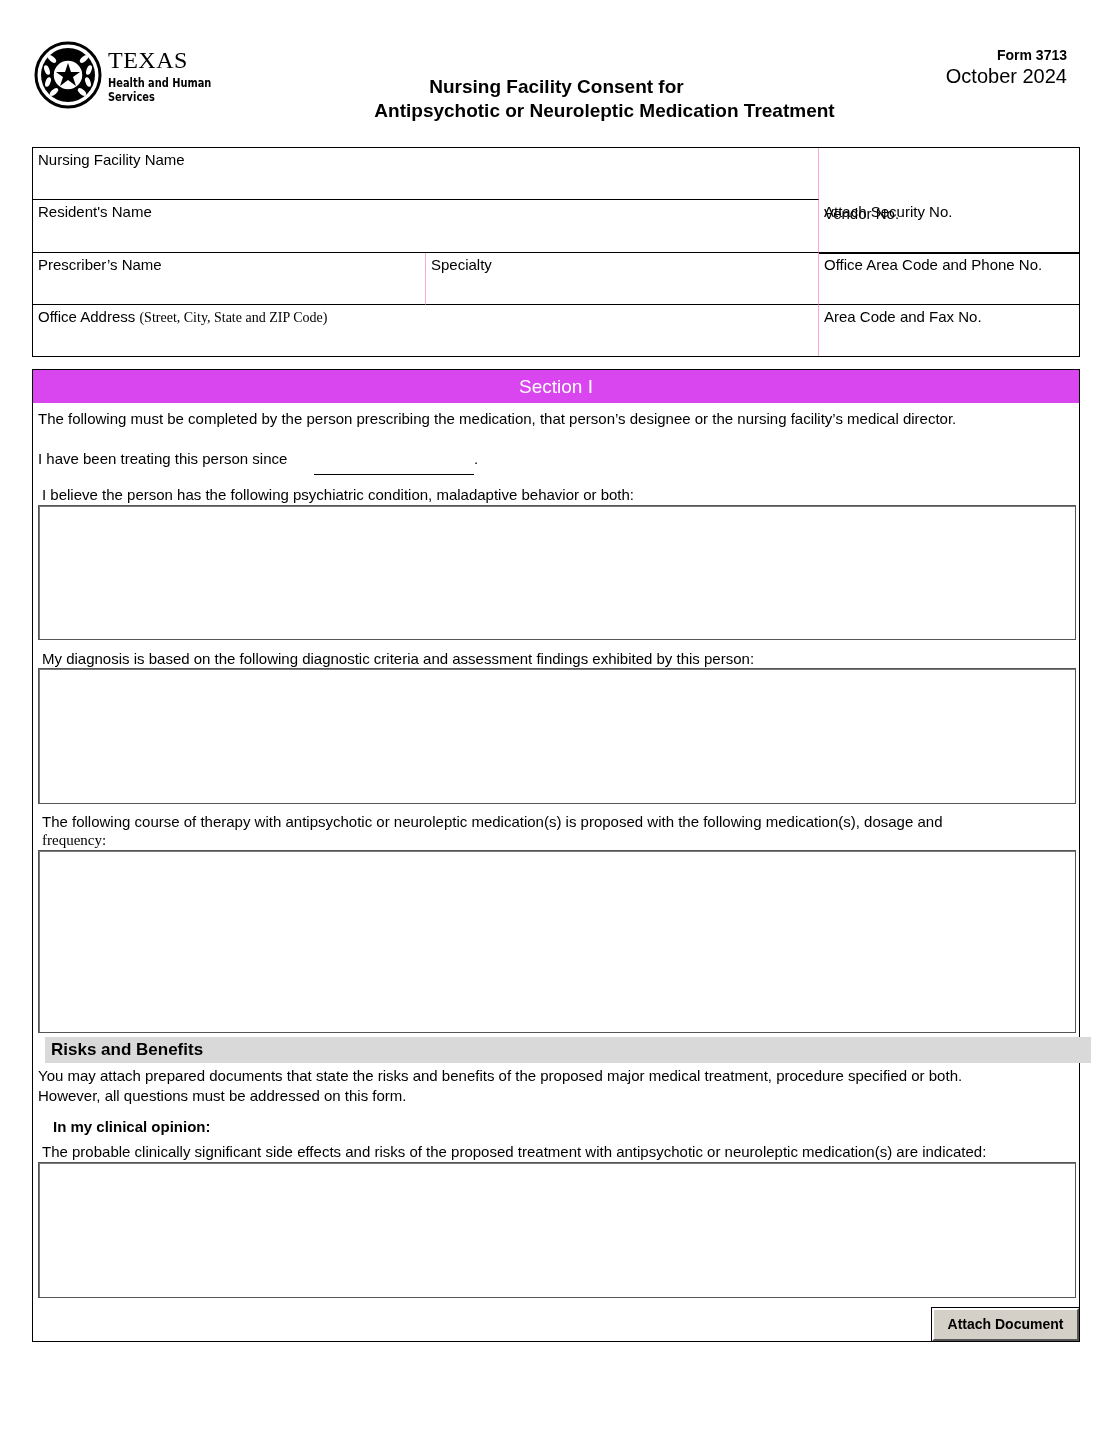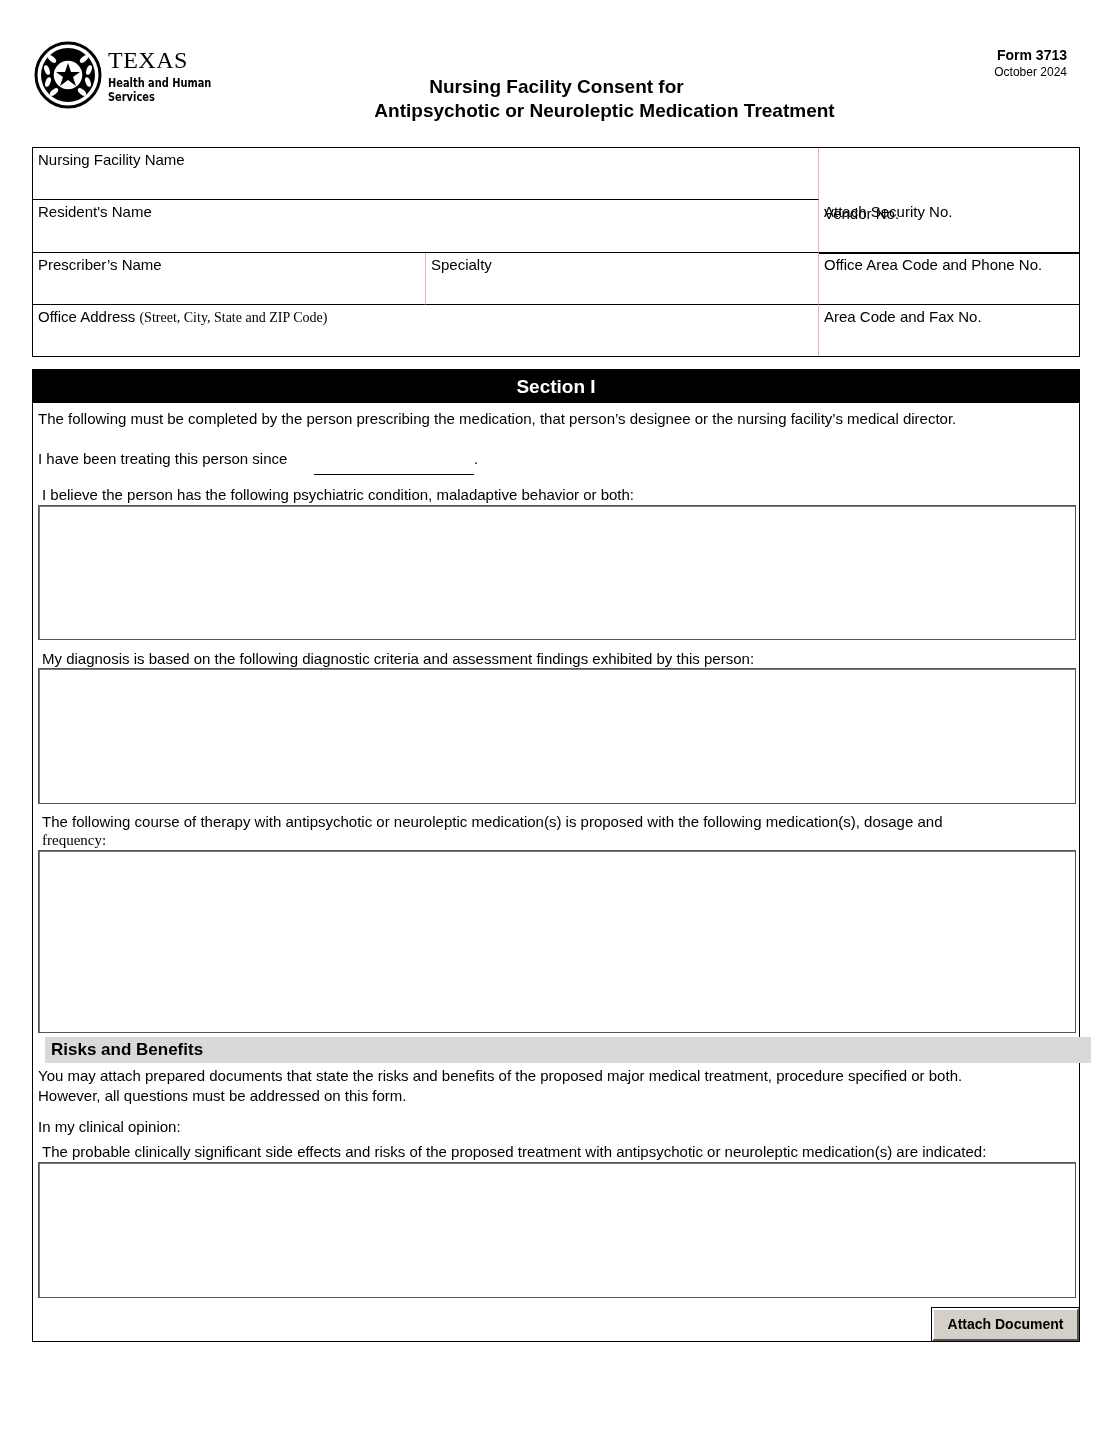--- a/index.html
+++ b/index.html
@@ -5,32 +5,32 @@
   * { box-sizing: border-box; margin: 0; padding: 0; }
   html, body { width: 1113px; height: 1440px; background: #ffffff; }
   body { font-family: "Liberation Sans", sans-serif; color: #000; position: relative; }
 
   .logo { position: absolute; left: 34px; top: 40px; width: 180px; height: 72px; }
   .logo svg { position: absolute; left: 0; top: 0; }
   .logo-texas { position: absolute; left: 74px; top: 8px; font-family: "Liberation Serif", serif; font-size: 24px; letter-spacing: 0.5px; line-height: 24px; }
   .logo-sub { position: absolute; left: 74px; top: 36px; font-family: "DejaVu Sans", sans-serif; font-weight: bold; font-size: 12px; line-height: 14px; transform: scaleX(0.82); transform-origin: left top; white-space: nowrap; }
 
   .form-no { position: absolute; right: 46px; top: 47px; font-weight: bold; font-size: 14px; text-align: right; }
-  .form-date { position: absolute; right: 46px; top: 65px; font-size: 12px; text-align: right; }
+  .form-date { position: absolute; right: 46px; top: 65px; font-size: 20px; text-align: right; }
 
   .title { position: absolute; left: 0; width: 1113px; text-align: center; font-weight: bold; font-size: 19px; line-height: 24px; }
   .title.l1 { top: 75px; }
   .title.l2 { top: 99px; margin-left: 48px; }
 
   .header-table { position: absolute; left: 32px; top: 147px; width: 1048px; height: 210px; border: 1px solid #000; }
   .hcell { position: absolute; border-right: 1px solid #f9a8d4; border-bottom: 1px solid #000; padding: 3px 5px; font-size: 15px; line-height: 18px; }
   .hcell .small { font-size: 14px; font-family: Liberation Serif, serif; }
 
   .section { position: absolute; left: 32px; top: 369px; width: 1048px; height: 973px; border: 1px solid #000; }
-  .section-bar { position: absolute; left: 0; top: 0; width: 100%; height: 33px; background: #000000; color: #fff; font-weight: bold; font-size: 19px; text-align: center; line-height: 33px; }
+  .section-bar { position: absolute; left: 0; top: 0; width: 100%; height: 33px; background: #d946ef; color: #fff; font-weight: normal; font-size: 19px; text-align: center; line-height: 33px; }
   .ptext { position: absolute; font-size: 15px; line-height: 19px; white-space: nowrap; }
   .since-line { position: absolute; left: 281px; top: 104px; width: 160px; height: 1px; background: #000; }
 
   .tbox { position: absolute; left: 5px; width: 1038px; background: #fff;
           border-top: 2px solid #7a7a7a; border-left: 2px solid #7a7a7a;
           border-right: 1px solid #bdbdbd; border-bottom: 1px solid #bdbdbd;
           outline: 1px solid #555; outline-offset: -1px; }
 
   .gray-bar { position: absolute; left: 12px; width: 100%; height: 26px; background: #d9d9d9; font-weight: bold; font-size: 17px; line-height: 26px; padding-left: 6px; }
 
@@ -123,19 +123,19 @@
 
   <div class="ptext" style="left:9px;top:442px;">The following course of therapy with antipsychotic or neuroleptic medication(s) is proposed with the following medication(s), dosage and</div>
   <div class="ptext" style="left:9px;top:461px;font-family:Liberation Serif, serif;">frequency:</div>
   <div class="tbox" style="top:480px;height:183px;"></div>
 
   <div class="gray-bar" style="top:667px;">Risks and Benefits</div>
 
   <div class="ptext" style="left:5px;top:696px;">You may attach prepared documents that state the risks and benefits of the proposed major medical treatment, procedure specified or both.</div>
   <div class="ptext" style="left:5px;top:716px;">However, all questions must be addressed on this form.</div>
 
-  <div class="ptext" style="left:5px;top:747px;font-weight:normal;">In my clinical opinion:</div>
+  <div class="ptext" style="left:20px;top:747px;font-weight:bold;">In my clinical opinion:</div>
 
   <div class="ptext" style="left:9px;top:772px;">The probable clinically significant side effects and risks of the proposed treatment with antipsychotic or neuroleptic medication(s) are indicated:</div>
   <div class="tbox" style="top:792px;height:136px;"></div>
 
   <div class="attach-btn">Attach Document</div>
 </div>
 
 </body></html>

